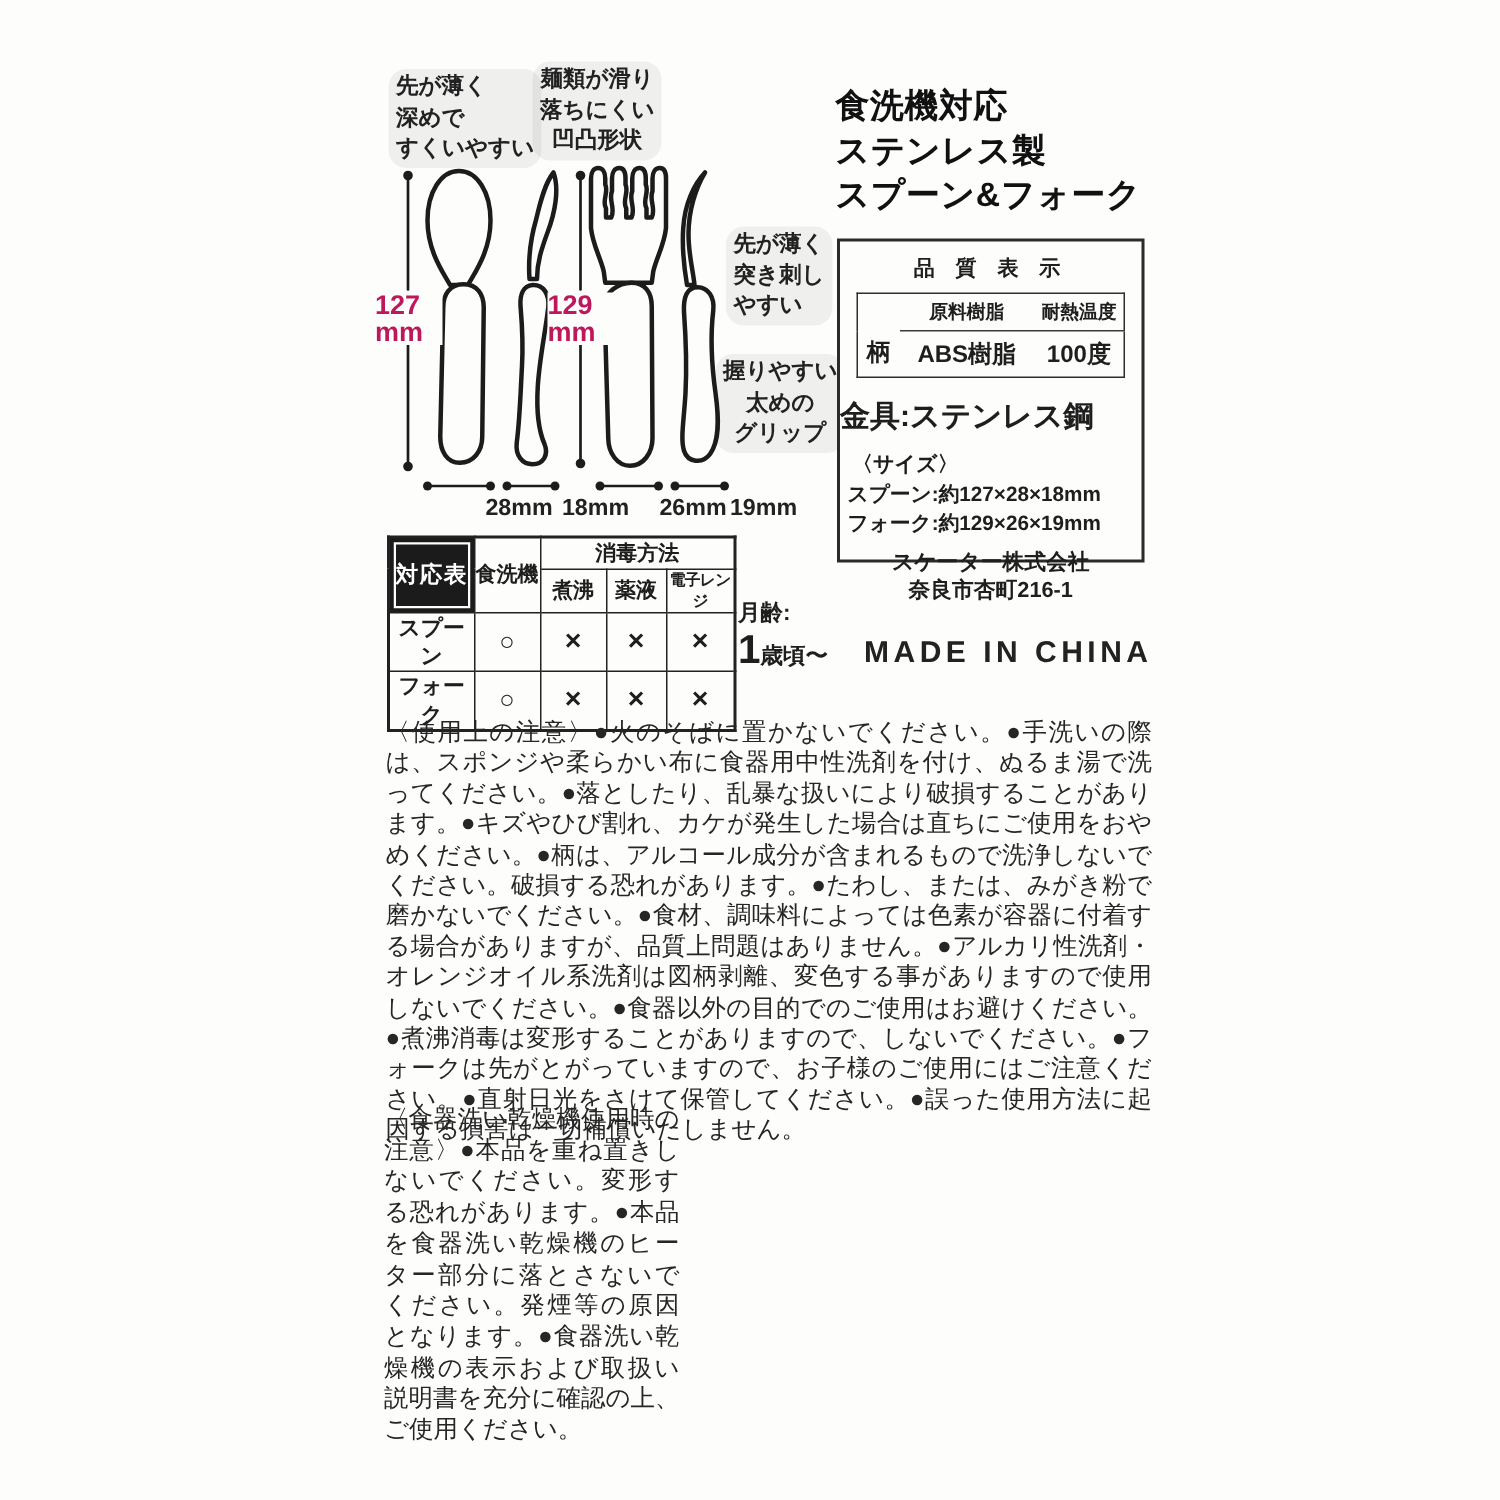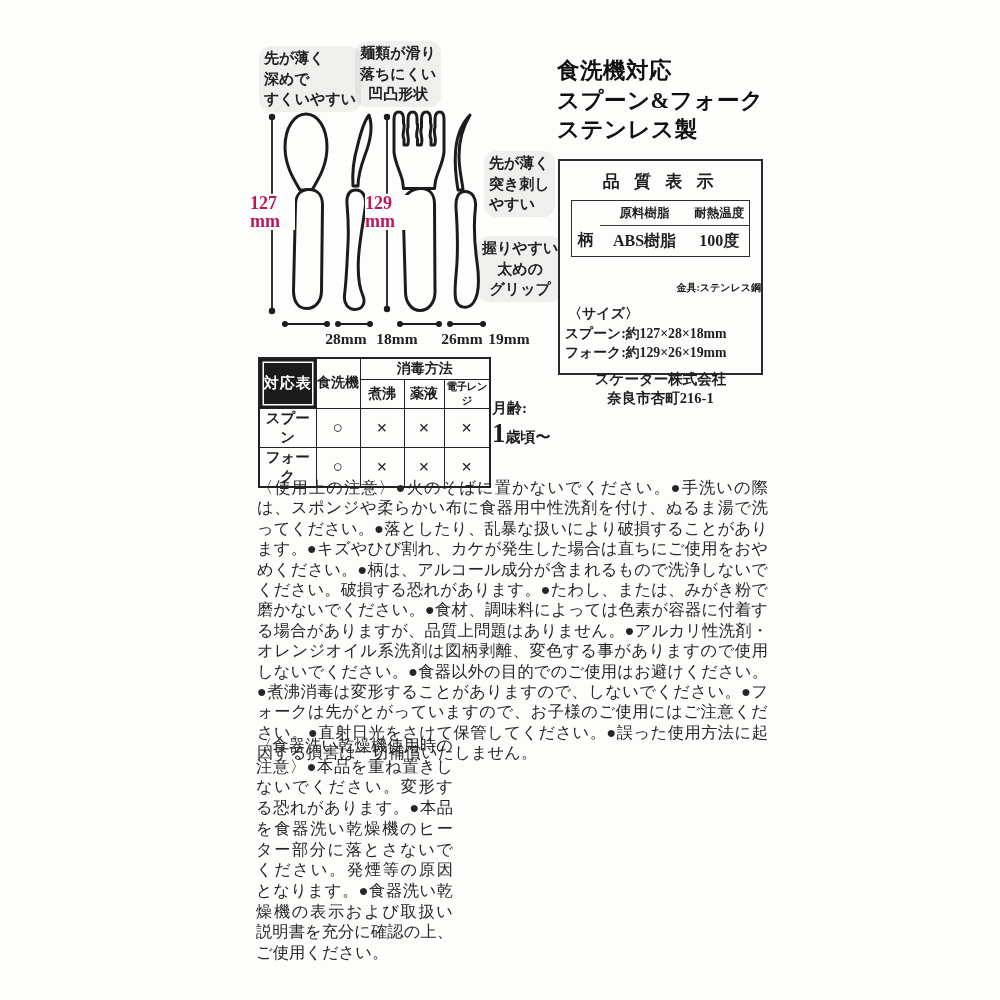--- a/index.html
+++ b/index.html
@@ -1,18 +1,18 @@
 <!DOCTYPE html>
 <html><head>
 <meta charset="utf-8">
 <style>
   * { margin:0; padding:0; box-sizing:border-box; }
   html,body { background:#ffffff; }
   body { font-family:"Liberation Sans","DejaVu Sans",sans-serif; color:#1e1e1e; }
-  #canvas { position:relative; width:1000px; height:1000px; background:#fdfdfc; overflow:hidden;font-family:Liberation Serif, serif; }
+  #canvas { position:relative; width:1000px; height:1000px; background:#fdfdfc; overflow:hidden; }
 
   .abs { position:absolute; }
   .pre { white-space:pre-line; }
 
   
   .callout {
     font-size:15px; line-height:20.5px; font-weight:600; color:#222;
     background:rgba(120,120,118,0.10); border-radius:12px; padding:2px 5px;
   }
   .callout.center { text-align:center; }
@@ -22,27 +22,27 @@
     font-size:18px; line-height:17.5px; font-weight:600; color:#be185d;
     text-align:left; background:#fdfdfc;
   }
   .dim-w { font-size:15.5px; font-weight:600; color:#222; text-align:center;margin-left:43px; }
 
   
   .title-line { font-size:22.5px; line-height:29.5px; font-weight:700; color:#111; letter-spacing:0.5px; }
 
   
   .qbox { border:2.2px solid #2b2b2b; background:#fdfdfc; padding-top:9px; }
-  .qb-title { text-align:center; font-size:17px; font-weight:600; letter-spacing:5px; color:#1e1e1e; }
+  .qb-title { text-align:center; font-size:14px; font-weight:600; letter-spacing:5px; color:#1e1e1e; }
   .qb-table { border-collapse:collapse; margin:7px auto 0 auto; border:1.6px solid #2e2e2e; }
   .qb-table td { text-align:center; vertical-align:middle; font-weight:600; color:#1e1e1e; }
   .qb-table tr.hd td { height:25px; font-size:12.5px; }
   .qb-table tr.hd td.uln { border-bottom:1.4px solid #3a3a3a; }
   .qb-table tr.dt td { height:31px; font-size:16px; }
-  .qb-metal { text-align:right; font-size:10px; font-weight:600; margin-top:24px; }
+  .qb-metal { text-align:left; font-size:20px; font-weight:600; margin-top:12px; }
   .qb-size-h { font-size:14px; font-weight:600; margin:10px 0 1px 8px; }
   .qb-size { font-size:13.8px; line-height:19px; font-weight:600; margin-left:5px; }
   .qb-company { text-align:center; font-size:14.5px; font-weight:600; margin-top:8px; line-height:19px; }
   .qb-address { text-align:center; font-size:14.5px; font-weight:600; line-height:19px; }
 
   
   .ctable { border-collapse:collapse; table-layout:fixed; }
   .ctable td { border:1.9px solid #222; text-align:center; vertical-align:middle;
                font-weight:600; color:#1e1e1e; background:#fdfdfc;margin-top:17px; }
   .ctable .corner { background:#1b1b1b; color:#fff; font-size:15px; letter-spacing:1px;
@@ -161,22 +161,22 @@
 mm</div>
   <div class="abs dim-label pre" style="left:365px; top:195px; width:45px;">129
 mm</div>
   <div class="abs dim-w" style="left:280px; top:330px; width:46px;">28mm</div>
   <div class="abs dim-w" style="left:331px; top:330px; width:46px;">18mm</div>
   <div class="abs dim-w" style="left:396px; top:330px; width:46px;">26mm</div>
   <div class="abs dim-w" style="left:443px; top:330px; width:46px;">19mm</div>
 
   <div class="abs" style="left:557px; top:56px;">
     <div class="title-line">食洗機対応</div>
+    <div class="title-line">ステンレス製</div>
     <div class="title-line">スプーン&amp;フォーク</div>
-    <div class="title-line">ステンレス製</div>
   </div>
 
   <div class="abs qbox" style="left:558px; top:159px; width:205px; height:216px;">
     <div class="qb-title">品 質 表 示</div>
     <table class="qb-table">
       <tbody>
           <tr class="hd">
         <td style="width:28px;"></td>
         <td class="uln" style="width:90px;">原料樹脂</td>
         <td class="uln" style="width:60px;">耐熱温度</td>
@@ -231,18 +231,19 @@
     </tr>
   </tbody>
     </table>
 
   <div class="abs" style="left:492px; top:399px;">
     <div class="age-label">月齢:</div>
     <div style="margin-top:2px;">
       <span class="age-big">1</span><span class="age-rest">歳頃〜</span>
     </div>
   </div>
+  <div class="abs origin" style="left:576px; top:424px;">MADE IN CHINA</div>
 
   <div class="abs para" style="left:257px; top:478px; width:511px;">〈使用上の注意〉●火のそばに置かないでください。●手洗いの際は、スポンジや柔らかい布に食器用中性洗剤を付け、ぬるま湯で洗ってください。●落としたり、乱暴な扱いにより破損することがあります。●キズやひび割れ、カケが発生した場合は直ちにご使用をおやめください。●柄は、アルコール成分が含まれるもので洗浄しないでください。破損する恐れがあります。●たわし、または、みがき粉で磨かないでください。●食材、調味料によっては色素が容器に付着する場合がありますが、品質上問題はありません。●アルカリ性洗剤・オレンジオイル系洗剤は図柄剥離、変色する事がありますので使用しないでください。●食器以外の目的でのご使用はお避けください。●煮沸消毒は変形することがありますので、しないでください。●フォークは先がとがっていますので、お子様のご使用にはご注意ください。●直射日光をさけて保管してください。●誤った使用方法に起因する損害は一切補償いたしません。</div>
 
   <div class="abs para-narrow" style="left:256px; top:736px; width:197px;">〈食器洗い乾燥機使用時の注意〉●本品を重ね置きしないでください。変形する恐れがあります。●本品を食器洗い乾燥機のヒーター部分に落とさないでください。発煙等の原因となります。●食器洗い乾燥機の表示および取扱い説明書を充分に確認の上、ご使用ください。</div>
 
 </div>
 
 </body></html>

